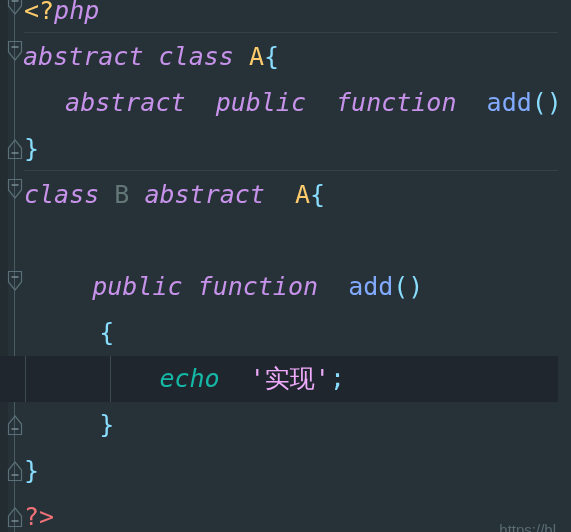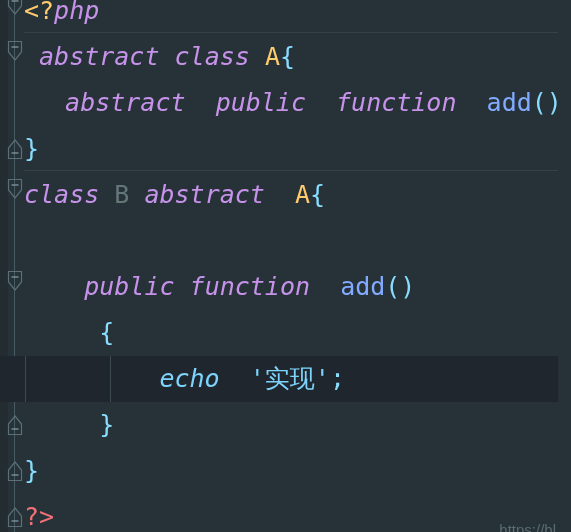--- a/index.html
+++ b/index.html
@@ -90,22 +90,22 @@
     height: 22px;
     z-index: 8;
   }
   .fold-marker svg { display: block; }
 
   
   .tok-keyword   { color: #c792ea; font-style: italic; }
   .tok-classname { color: #ffcb6b; font-style: normal; }
   .tok-dimmed    { color: #637777; font-style: normal; }
   .tok-func      { color: #82aaff; font-style: normal; }
-  .tok-echo      { color: #7dd3fc; font-style: italic; }
-  .tok-string    { color: #7dd3fc; font-style: normal; }
+  .tok-echo      { color: #14b8a6; font-style: italic; }
+  .tok-string    { color: #f0abfc; font-style: normal; }
   .tok-punct     { color: #89ddff; font-style: normal; }
   .tok-tag       { color: #ffcb6b; font-style: normal; }
   .tok-tagclose  { color: #f07178; font-style: normal; }
 
   
   .watermark {
     position: absolute;
     right: 2px;
     bottom: -6px;
     font-family: "Liberation Sans", sans-serif;
@@ -128,21 +128,21 @@
       <div class="row" style="top: -12px;"></div>
       <div class="row-text" style="top: -12px; left: 24px;"><span class="tok-tag">&lt;?</span><span class="tok-keyword">php</span></div>
       <div class="fold-marker" style="top: -6px;">
         <svg width="16" height="22" viewBox="0 0 16 22">
           <path d="M1.5 1.5 H14.5 V12 L8 20 L1.5 12 Z" fill="none" stroke="#5a6f77" stroke-width="1.2"></path>
           <line x1="4.5" y1="7" x2="11.5" y2="7" stroke="#7d9199" stroke-width="1.4"></line>
         </svg>
       </div>
       <div class="sep" style="top: 32px;"></div>
       <div class="row" style="top: 34px;"></div>
-      <div class="row-text" style="top: 34px; left: 24px;"><span class=""> </span><span class="tok-keyword">abstract</span><span class=""> </span><span class="tok-keyword">class</span><span class=""> </span><span class="tok-classname">A</span><span class="tok-punct">{</span></div>
+      <div class="row-text" style="top: 34px; left: 8px;"><span class=""> </span><span class="tok-keyword">abstract</span><span class=""> </span><span class="tok-keyword">class</span><span class=""> </span><span class="tok-classname">A</span><span class="tok-punct">{</span></div>
       <div class="fold-marker" style="top: 40px;">
         <svg width="16" height="22" viewBox="0 0 16 22">
           <path d="M1.5 1.5 H14.5 V12 L8 20 L1.5 12 Z" fill="none" stroke="#5a6f77" stroke-width="1.2"></path>
           <line x1="4.5" y1="7" x2="11.5" y2="7" stroke="#7d9199" stroke-width="1.4"></line>
         </svg>
       </div>
       <div class="row" style="top: 80px;"></div>
       <div class="row-text" style="top: 80px; left: 35px;"><span class="">  </span><span class="tok-keyword">abstract</span><span class="">  </span><span class="tok-keyword">public</span><span class="">  </span><span class="tok-keyword">function</span><span class="">  </span><span class="tok-func">add</span><span class="tok-punct">()</span><span class="tok-punct">;</span></div>
       <div class="row" style="top: 126px;"></div>
       <div class="row-text" style="top: 126px; left: 24px;"><span class="tok-punct">}</span></div>
@@ -157,21 +157,21 @@
       <div class="row-text" style="top: 172px; left: 24px;"><span class="tok-keyword">class</span><span class=""> </span><span class="tok-dimmed">B</span><span class=""> </span><span class="tok-keyword">abstract</span><span class="">  </span><span class="tok-classname">A</span><span class="tok-punct">{</span></div>
       <div class="fold-marker" style="top: 178px;">
         <svg width="16" height="22" viewBox="0 0 16 22">
           <path d="M1.5 1.5 H14.5 V12 L8 20 L1.5 12 Z" fill="none" stroke="#5a6f77" stroke-width="1.2"></path>
           <line x1="4.5" y1="7" x2="11.5" y2="7" stroke="#7d9199" stroke-width="1.4"></line>
         </svg>
       </div>
       <div class="row" style="top: 218px;"></div>
       <div class="row-text" style="top: 218px; left: 24px;"></div>
       <div class="row" style="top: 264px;"></div>
-      <div class="row-text" style="top: 264px; left: 24px;"><span class="">    </span><span class="tok-keyword">public</span><span class=""> </span><span class="tok-keyword">function</span><span class="">  </span><span class="tok-func">add</span><span class="tok-punct">()</span></div>
+      <div class="row-text" style="top: 264px; left: 32px;"><span class="">    </span><span class="tok-keyword">public</span><span class=""> </span><span class="tok-keyword">function</span><span class="">  </span><span class="tok-func">add</span><span class="tok-punct">()</span></div>
       <div class="fold-marker" style="top: 270px;">
         <svg width="16" height="22" viewBox="0 0 16 22">
           <path d="M1.5 1.5 H14.5 V12 L8 20 L1.5 12 Z" fill="none" stroke="#5a6f77" stroke-width="1.2"></path>
           <line x1="4.5" y1="7" x2="11.5" y2="7" stroke="#7d9199" stroke-width="1.4"></line>
         </svg>
       </div>
       <div class="row" style="top: 310px;"></div>
       <div class="row-text" style="top: 310px; left: 24px;"><span class="">     </span><span class="tok-punct">{</span></div>
       <div class="row current" style="top: 356px;"></div>
       <div class="indent-guide" style="left: 25px; top: 356px; height: 46px;"></div>

